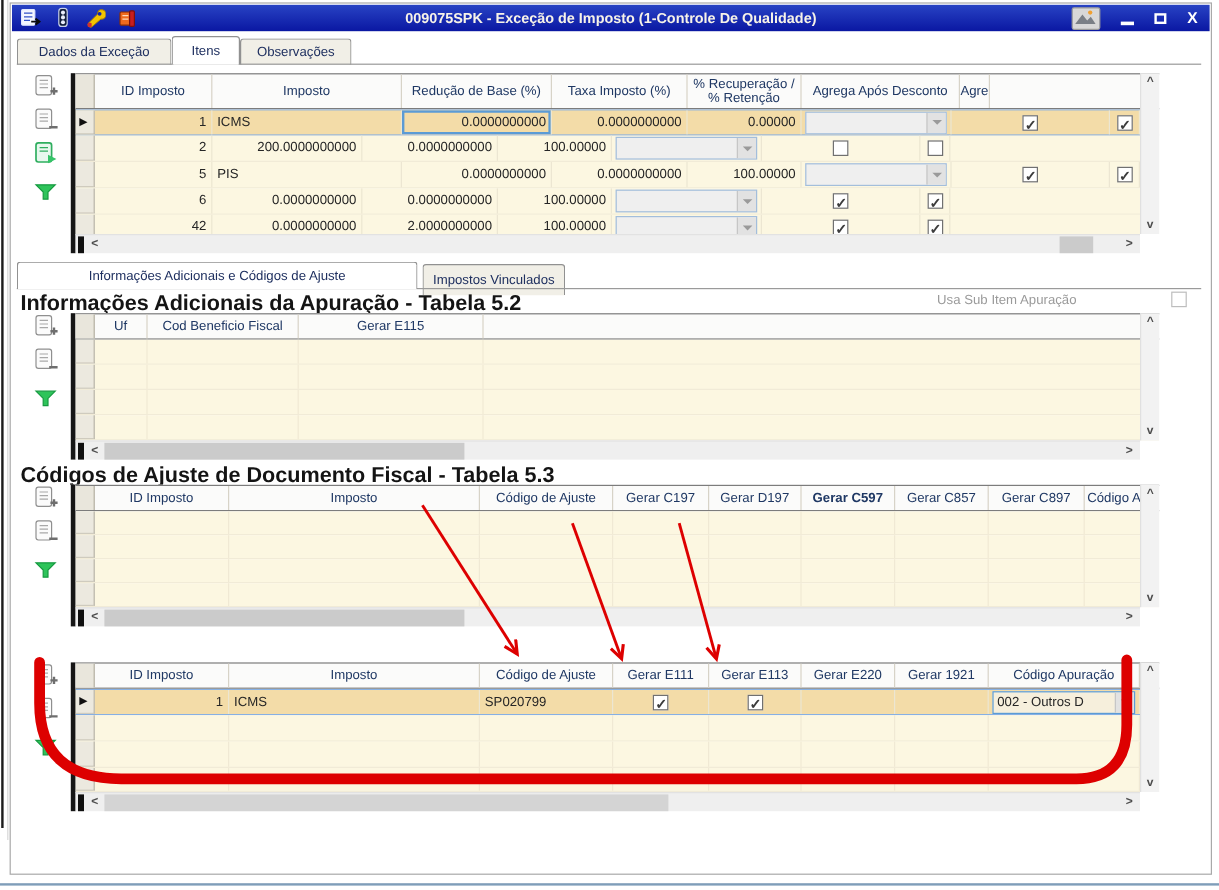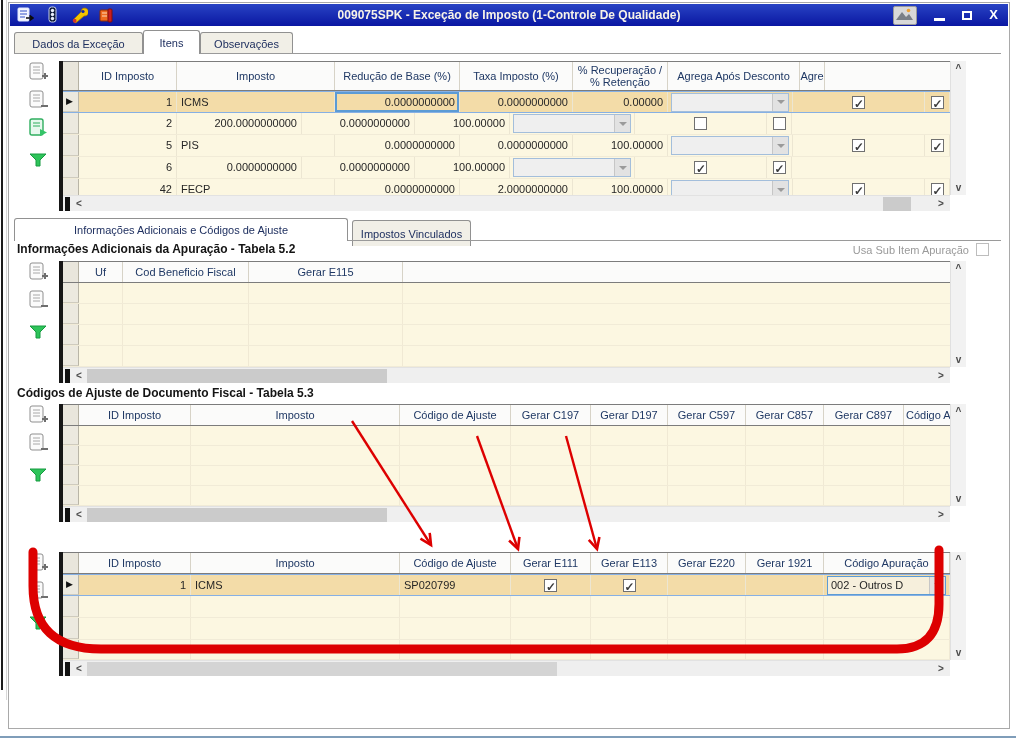--- a/index.html
+++ b/index.html
@@ -20,22 +20,22 @@
   .pic-btn{width:22px;height:17px;background:#d8d8d8;border:1px solid #9a9a9a;border-radius:2px;position:relative;}
   .min-glyph{width:11px;height:3px;background:#fff;margin-top:8px;}
   .max-glyph{width:10px;height:9px;border:2px solid #fff;box-sizing:border-box;}
   .close-glyph{color:#fff;font-weight:bold;font-size:13px;line-height:20px;}
   
   .tab{position:absolute;box-sizing:border-box;background:#f1efe7;border:1px solid #919191;border-bottom:none;
        border-radius:3px 3px 0 0;font-size:11px;color:#1f3060;display:flex;align-items:center;justify-content:center;}
   .tab.active{background:#fff;z-index:3;}
   .tabline{position:absolute;left:5px;right:8px;height:1px;background:#9a9a9a;z-index:1;}
   
-  .sect{position:absolute;left:8px;font-size:12px;font-weight:bold;color:#141414;white-space:nowrap;}
-  .usalabel{position:absolute;font-size:11px;color:#9a9a9a;text-align:right;}
+  .sect{position:absolute;left:8px;font-size:18px;font-weight:bold;color:#141414;white-space:nowrap;}
+  .usalabel{position:absolute;font-size:11px;color:#9a9a9a;text-align:center;}
   .cb{display:inline-block;width:13px;height:13px;border:1px solid #707070;background:#fff;box-sizing:border-box;position:relative;}
   .cb.lt{border-color:#bdbdbd;}
   .cb.checked::after{content:"\2713";position:absolute;left:1px;top:-3px;font-size:12px;font-weight:bold;color:#3c3c3c;}
   
   .tool{position:absolute;left:18px;width:22px;height:22px;}
   
   .grid{position:absolute;left:50px;width:903px;border-left:4px solid #161616;box-sizing:content-box;background:#fff;}
   .ghead{display:flex;background:#fbfbfa;border-top:1px solid #7c7c7c;border-bottom:1px solid #7c7c7c;box-sizing:border-box;}
   .gh{box-sizing:border-box;flex:0 0 auto;border-right:1px solid #d7d3c7;color:#1f3864;font-size:11px;line-height:12px;
       display:flex;align-items:center;justify-content:center;text-align:center;padding:0 2px;overflow:hidden;white-space:normal;}
@@ -236,21 +236,20 @@
             <div class="gc cbc" style="flex-basis:132px;">
               <span class="cb checked"></span>
             </div>
             <div class="gc cbc" style="flex-basis:25px;">
               <span class="cb checked"></span>
             </div>
           </div>
         <div class="gr">
             <div class="ind"></div>
             <div class="gc num" style="flex-basis:98px;">42</div>
-            <div class="gc" style="flex-basis:158px;">FECP</div>
             <div class="gc num" style="flex-basis:125px;">0.0000000000</div>
             <div class="gc num" style="flex-basis:113px;">2.0000000000</div>
             <div class="gc num" style="flex-basis:95px;">100.00000</div>
             <div class="gc comboCell" style="flex-basis:125px;">
               <span class="combo">
                 <span class="ctext"></span>
                 <span class="cbtn"></span>
               </span>
             </div>
             <div class="gc cbc" style="flex-basis:132px;">
@@ -370,21 +369,21 @@
         </svg></div>
 
     <div class="grid" style="top:401px;height:118px;">
       <div class="ghead" style="height:22px;">
         <div class="gh indh" style="flex-basis:16px;"></div>
         <div class="gh" style="flex-basis:112px;">ID Imposto</div>
         <div class="gh" style="flex-basis:209px;">Imposto</div>
         <div class="gh" style="flex-basis:111px;">Código de Ajuste</div>
         <div class="gh" style="flex-basis:80px;">Gerar C197</div>
         <div class="gh" style="flex-basis:77px;">Gerar D197</div>
-        <div class="gh" style="flex-basis:78px;">Gerar C597</div>
+        <div class="gh" style="flex-basis:78px;font-weight:bold;">Gerar C597</div>
         <div class="gh" style="flex-basis:78px;">Gerar C857</div>
         <div class="gh" style="flex-basis:80px;">Gerar C897</div>
         <div class="gh" style="flex-basis:126px;border-right:none;justify-content:flex-start;">Código Apu</div>
       </div>
       <div class="gbody" style="height:80px;">
         <div class="gr h20">
             <div class="ind"></div>
             <div class="ec" style="flex-basis:112px;"></div>
             <div class="ec" style="flex-basis:209px;"></div>
             <div class="ec" style="flex-basis:111px;"></div>

